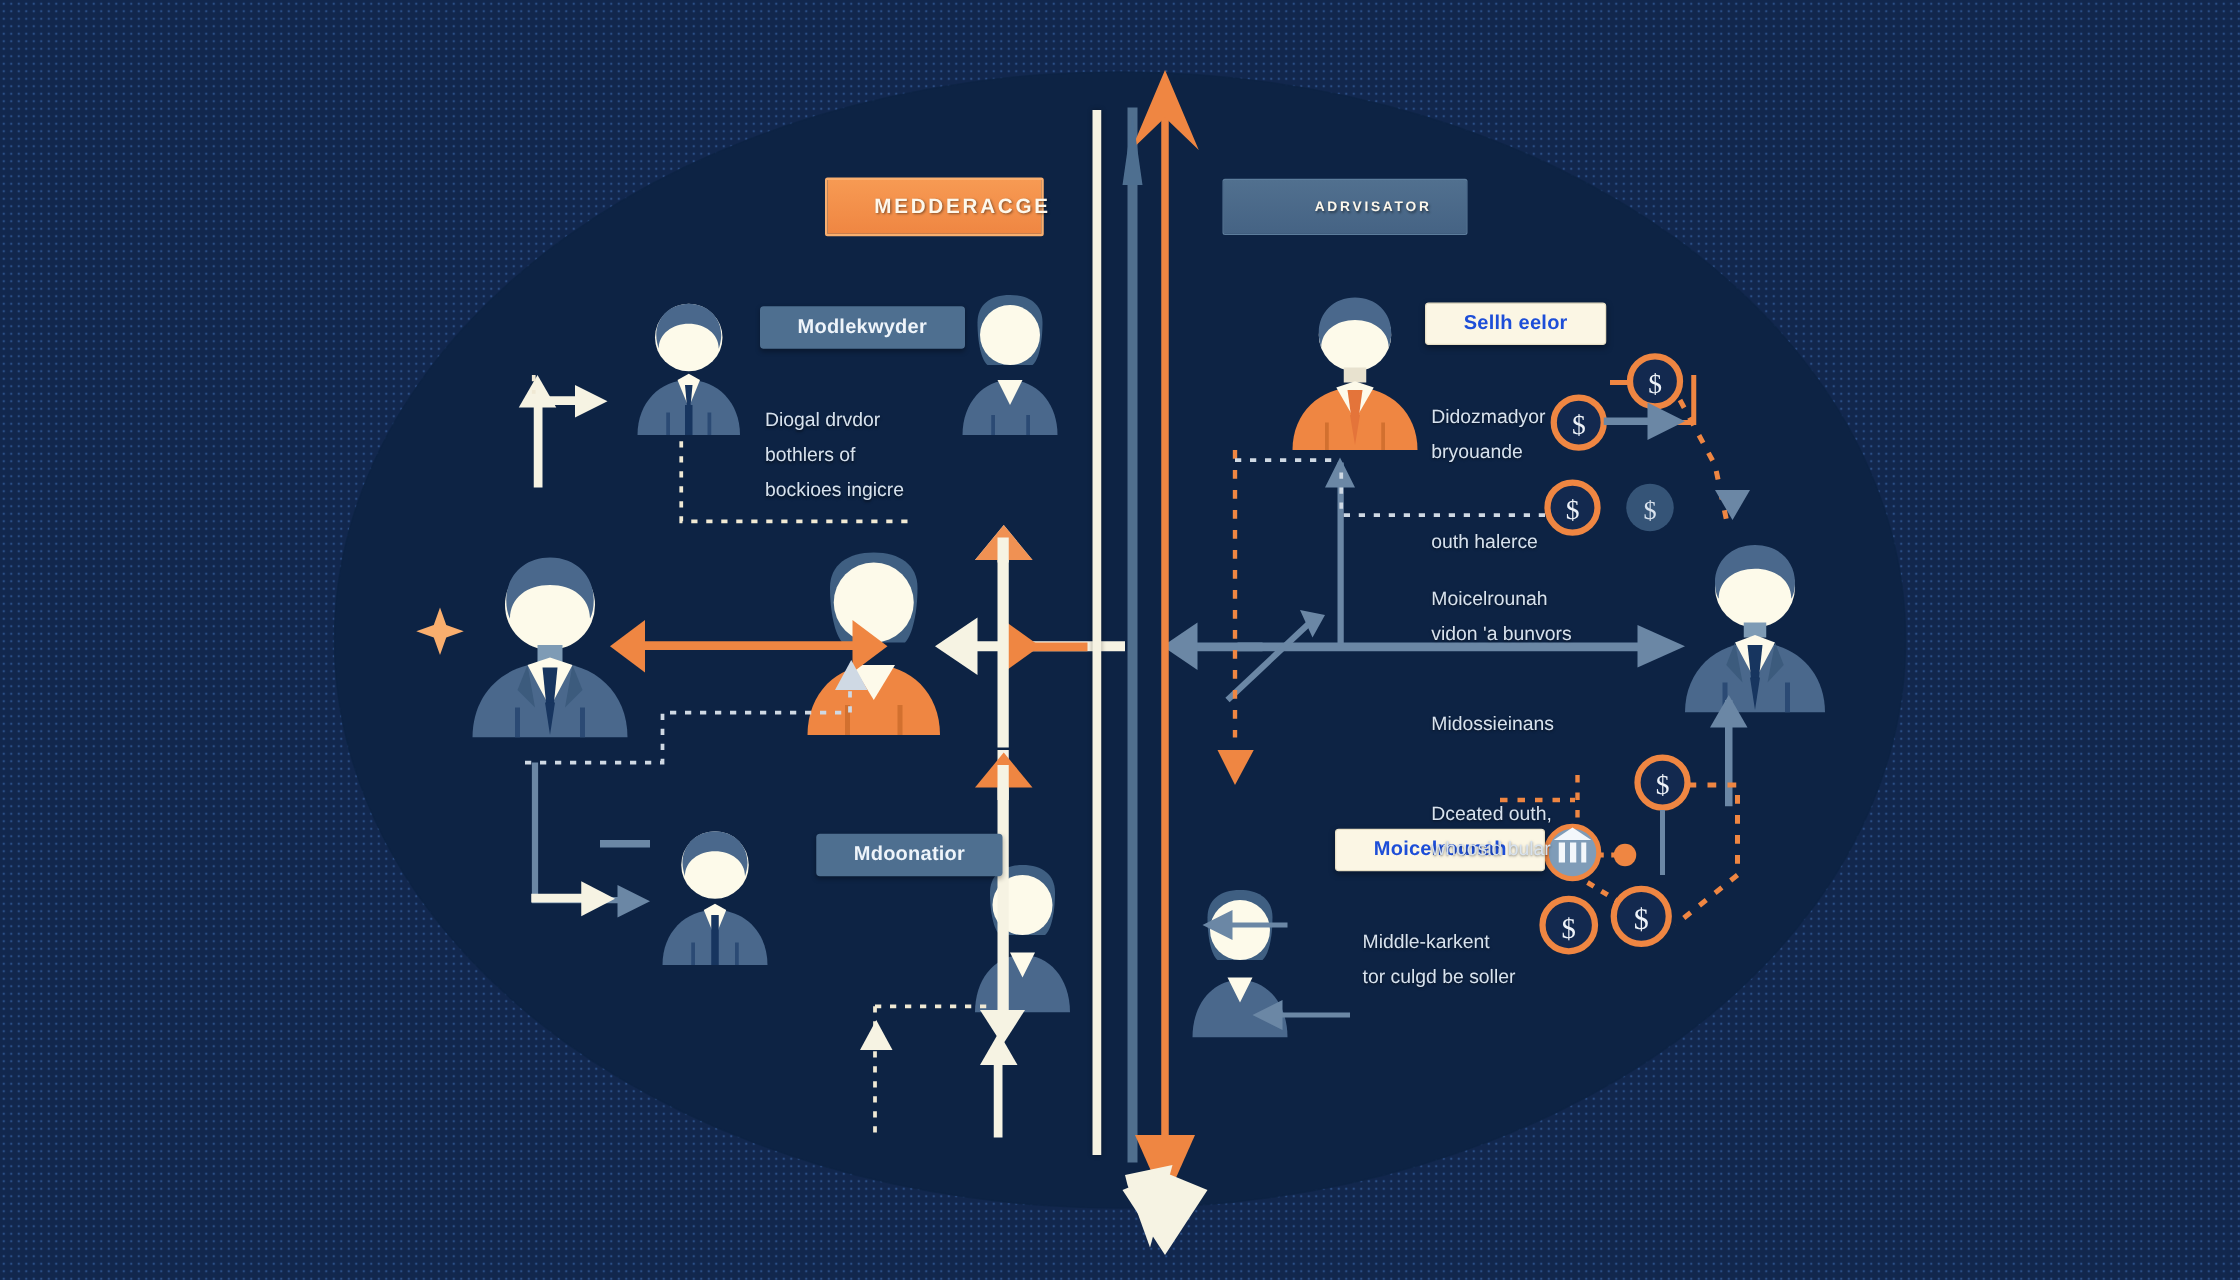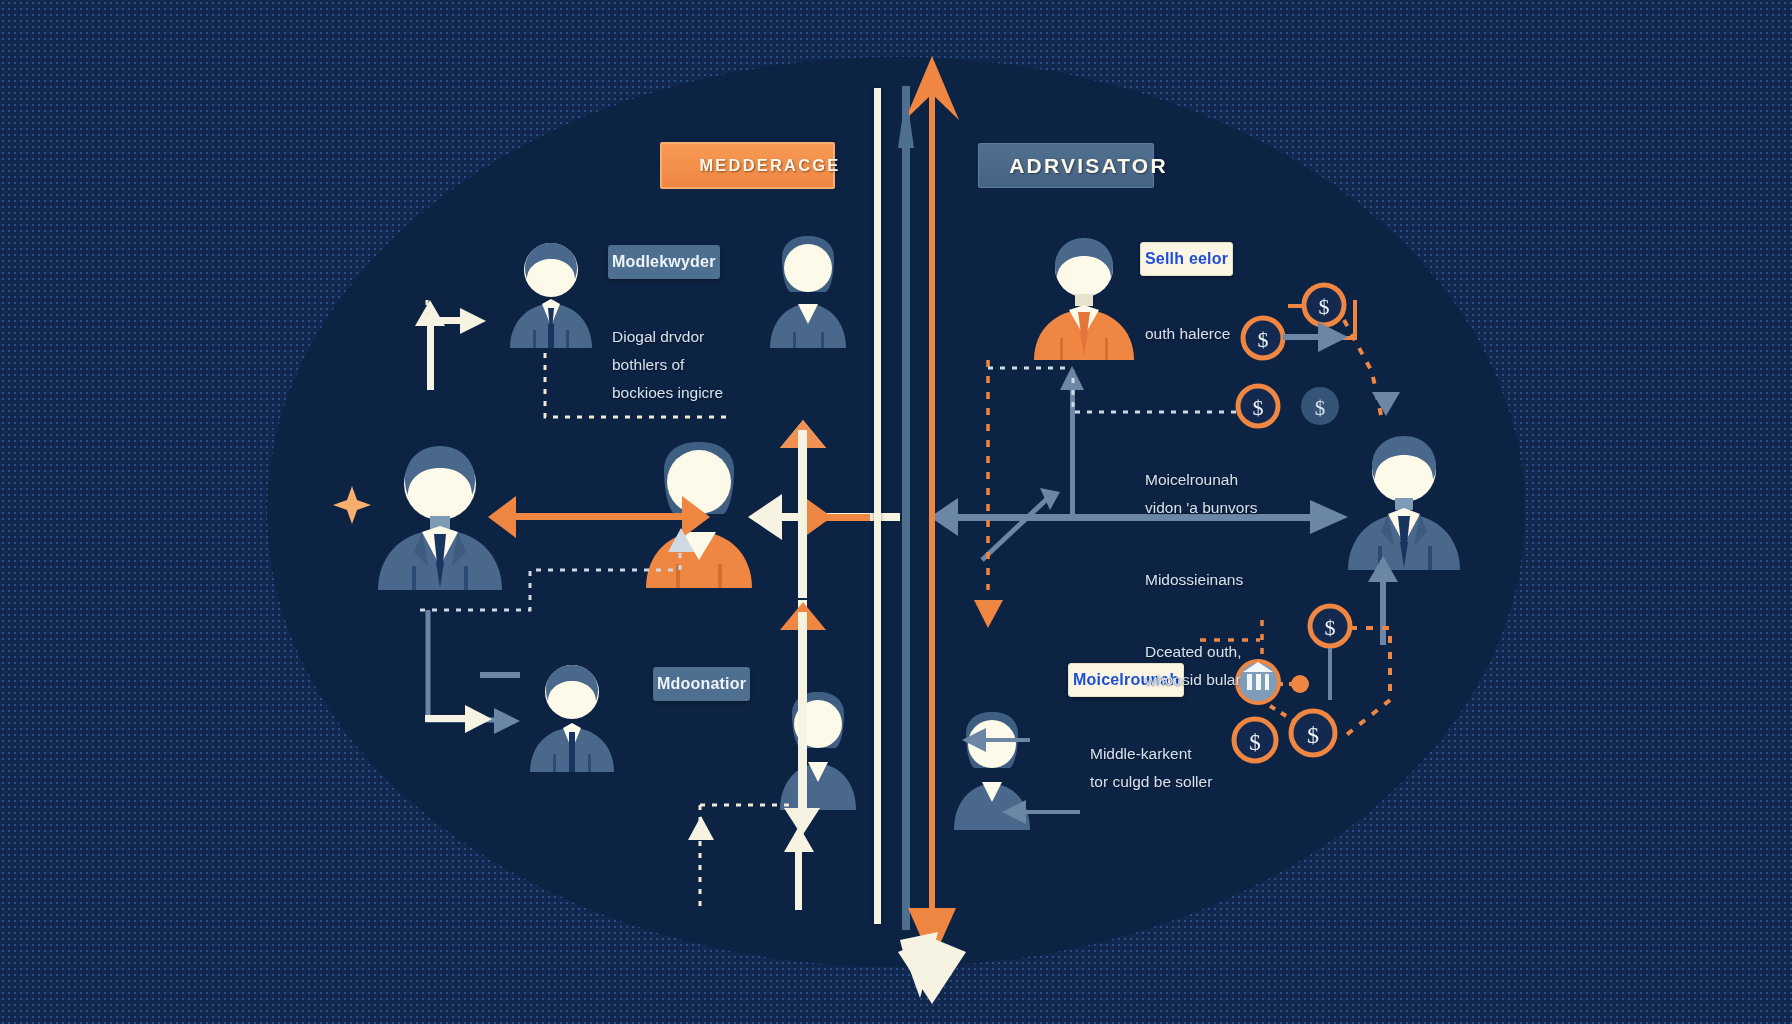--- a/index.html
+++ b/index.html
@@ -43,32 +43,32 @@
     border-radius: 2px;
     padding-left: 45px;
   }
   #pill-brokerage {
     left: 660px; top: 142px; width: 175px; height: 47px;
     background: linear-gradient(180deg,#f79a53,#ef8642);
     border: 2px solid #f9ae6e;
     font-size: 16.5px;
   }
   #pill-advisor {
-    left: 978px; top: 143px; width: 176px; height: 45px;
+    left: 978px; top: 143px; width: 196px; height: 45px;
     background: #4a6party;
     background: linear-gradient(180deg,#51708f,#456384);
     border: 1px solid #5d7d9c;
-    font-size: 21px;
+    font-size: 11px;
   }
 
   
   .sublabel {
     position: absolute;
     display:flex; align-items:center;
-    padding: 0 4px;
+    padding: 0 30px;
     height: 34px;
     font-size: 16px;
     font-weight: bold;
     letter-spacing: .2px;
     border-radius: 3px;
     white-space: nowrap;
   }
   .sublabel.blue  { background: #4a6party; background:#4e6f90; color:#eef4fa; box-shadow: 0 2px 4px rgba(0,0,0,.3); }
   .sublabel.cream { background: #fbf6e4; color:#1d4ed8; box-shadow: 0 2px 5px rgba(0,0,0,.35); border:1px solid #e8e0c6; }
 
@@ -425,20 +425,22 @@
   <div class="sublabel blue" id="lbl-moderator">Mdoonatior</div>
   <div class="sublabel cream" id="lbl-docs">Moicelrounah</div>
 
   <div class="textblock" id="txt-mediator">
     <div class="grp">Diogal drvdor
 bothlers of
 bockioes ingicre</div>
   </div>
 
   <div class="textblock" id="txt-seller">
+    <div class="grp">Didozmadyor
+bryouande</div>
     <div class="grp">outh halerce</div>
   </div>
 
   <div class="textblock" id="txt-advisor">
     <div class="grp">Moicelrounah
 vidon 'a bunvors</div>
     <div class="grp">Midossieinans</div>
     <div class="grp">Dceated outh,
 whoosid bular</div>
   </div>

